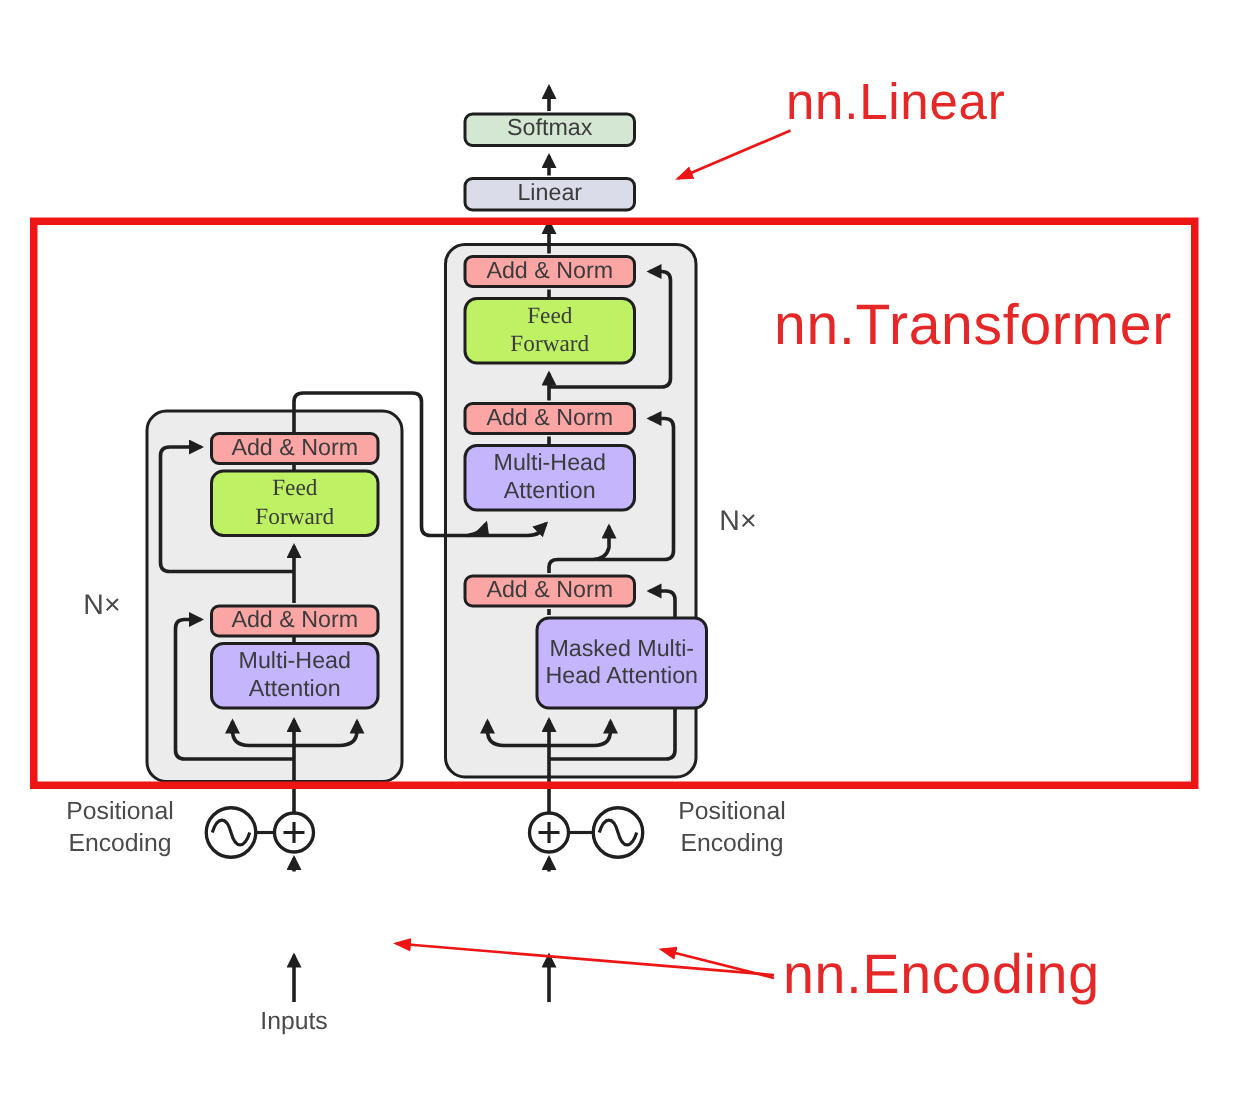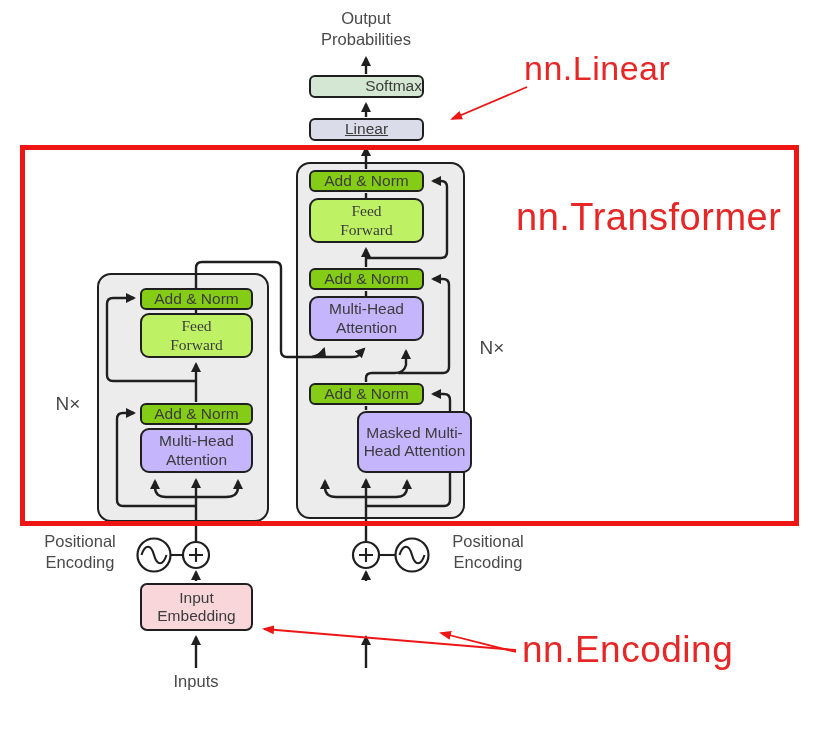--- a/index.html
+++ b/index.html
@@ -18,28 +18,28 @@
   svg.redlayer { position:absolute; left:0; top:0; z-index:4; pointer-events:none; }
 
   .box {
     position:absolute; display:flex; align-items:center; justify-content:center;
     text-align:center; border:2.3px solid #1f1f1f; border-radius:6px;
     font-size:15.5px; line-height:1.18; color:#3c3c3c; z-index:3; box-sizing:border-box;
   }
   .r8 { border-radius:9px; }
   .green    { background:#d4e7d2; }
   .lavender { background:#dbdcea; }
-  .yellow   { background:#84cc16; }
+  .yellow   { background:#fca5a5; }
   .blue     { background:#bef264;font-family:Liberation Serif, serif; }
   .orange   { background:#c4b5fd; }
   .pink     { background:#f9d6da; }
   .narrow   { padding:0 25px; }
 
-  .b-softmax   { left:309px; top:75px;  width:115px; height:23px;justify-content:flex-end; }
-  .b-linear    { left:309px; top:118px; width:115px; height:23px;text-decoration:underline; }
+  .b-softmax   { left:309px; top:75px;  width:115px; height:23px; }
+  .b-linear    { left:309px; top:118px; width:115px; height:23px; }
   .b-an-d1     { left:309px; top:170px; width:115px; height:22px; }
   .b-ff-d      { left:309px; top:198px; width:115px; height:45px; }
   .b-an-d2     { left:309px; top:268px; width:115px; height:22px; }
   .b-mha-d     { left:309px; top:296px; width:115px; height:45px; }
   .b-an-d3     { left:309px; top:383px; width:115px; height:22px; }
   .b-mmha-d    { left:309px; top:411px; width:115px; height:62px;margin-left:48px; }
   .b-an-e1     { left:140px; top:288px; width:113px; height:22px; }
   .b-ff-e      { left:140px; top:313px; width:113px; height:45px; }
   .b-an-e2     { left:140px; top:403px; width:113px; height:22px; }
   .b-mha-e     { left:140px; top:428px; width:113px; height:45px; }
@@ -163,25 +163,21 @@
   <div class="box blue r8 narrow b-ff-e">
       <span>Feed Forward</span>
     </div>
   <div class="box yellow b-an-e2">
       <span>Add &amp; Norm</span>
     </div>
   <div class="box orange r8 b-mha-e">
       <span>Multi-Head Attention</span>
     </div>
 
-  <div class="box pink b-in-emb">
-      <span>Input Embedding</span>
-    </div>
-
-  <div class="lbl l-outprob">Output Probabilities</div>
+
   <div class="lbl l-posenc-l">Positional Encoding</div>
   <div class="lbl l-posenc-r">Positional Encoding</div>
   <div class="lbl l-inputs">Inputs</div>
   <div class="lbl l-nx-l">N×</div>
   <div class="lbl l-nx-r">N×</div>
 
   <svg class="redlayer" width="835" height="732" viewBox="0 0 835 732">
     <defs>
       <marker id="redarr" markerUnits="userSpaceOnUse" markerWidth="14" markerHeight="12" refX="10" refY="5" orient="auto">
         <path d="M0,0.5 L12,5 L0,9.5 Z" fill="#ee1515"></path>

